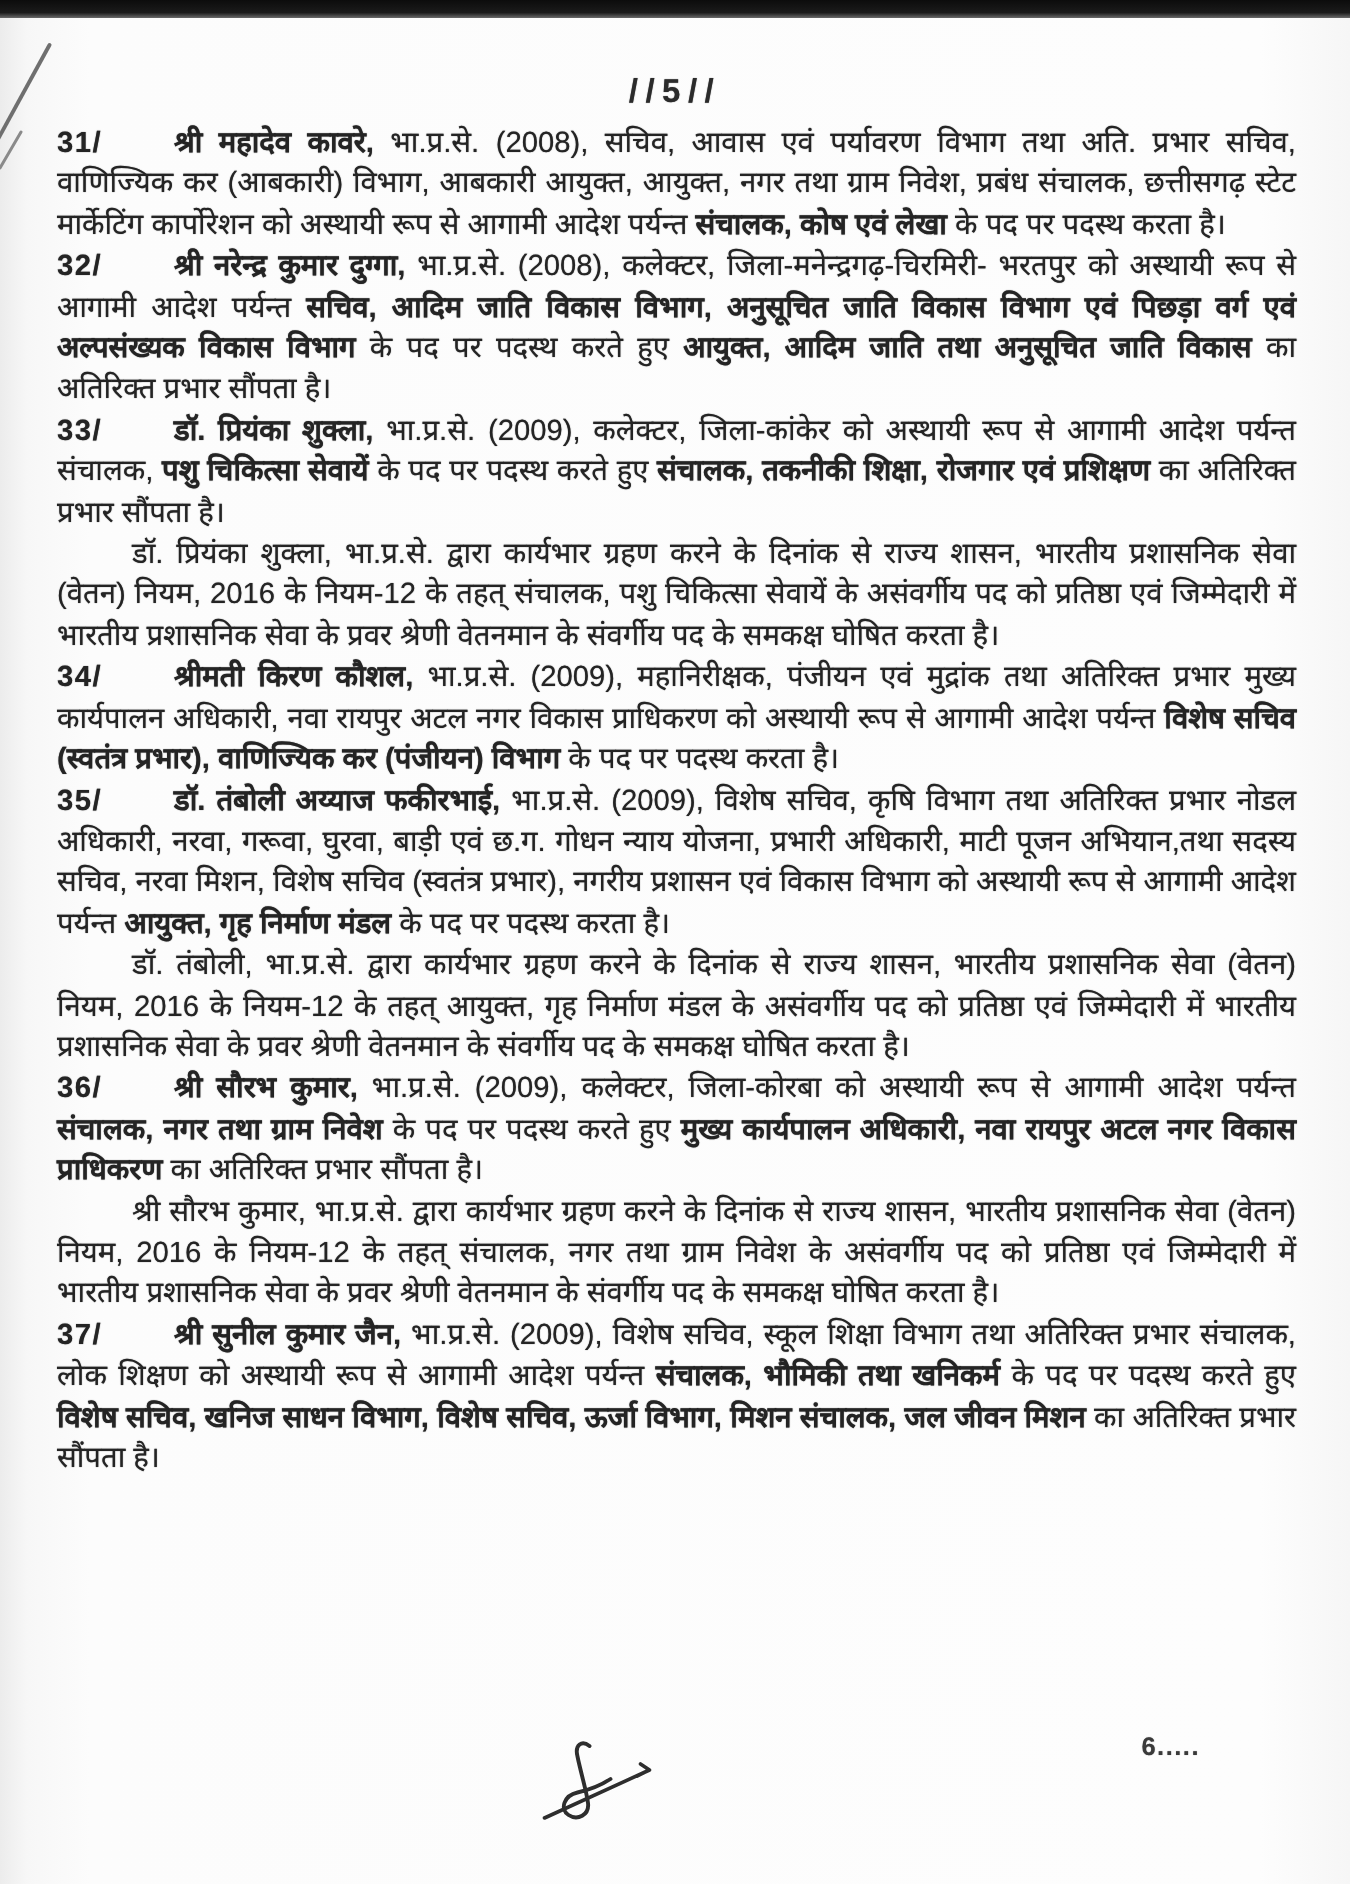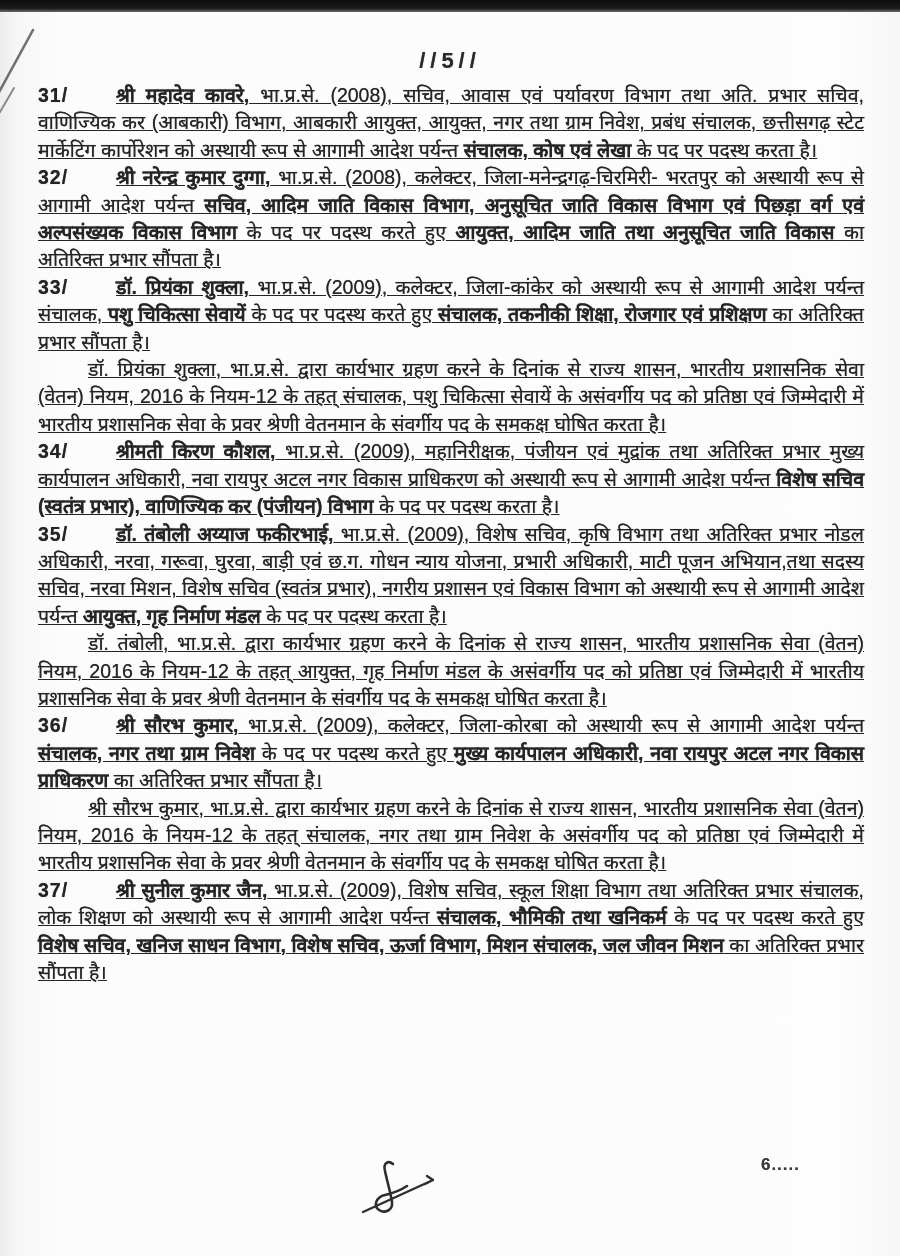--- a/index.html
+++ b/index.html
@@ -51,22 +51,22 @@
     color: #242424;
     font-size: 19.5px;
     line-height: 27.4px;
     text-align: justify;
     text-shadow: 0 0 0.7px rgba(25,25,25,0.7);
   }
   .para {
     margin: 0;
     position: relative;
   }
-  .para.numbered { text-indent: 78px; text-decoration: underline; }
-  .para.continuation { text-indent: 50px; text-decoration: underline; }
+  .para.numbered { text-indent: 78px; }
+  .para.continuation { text-indent: 50px; }
   .para-num {
     position: absolute;
     left: 0;
     top: 0;
     text-indent: 0;
     font-weight: bold;
     letter-spacing: 1px;
   }
   .seg-b { font-weight: bold; }
   .signature {

